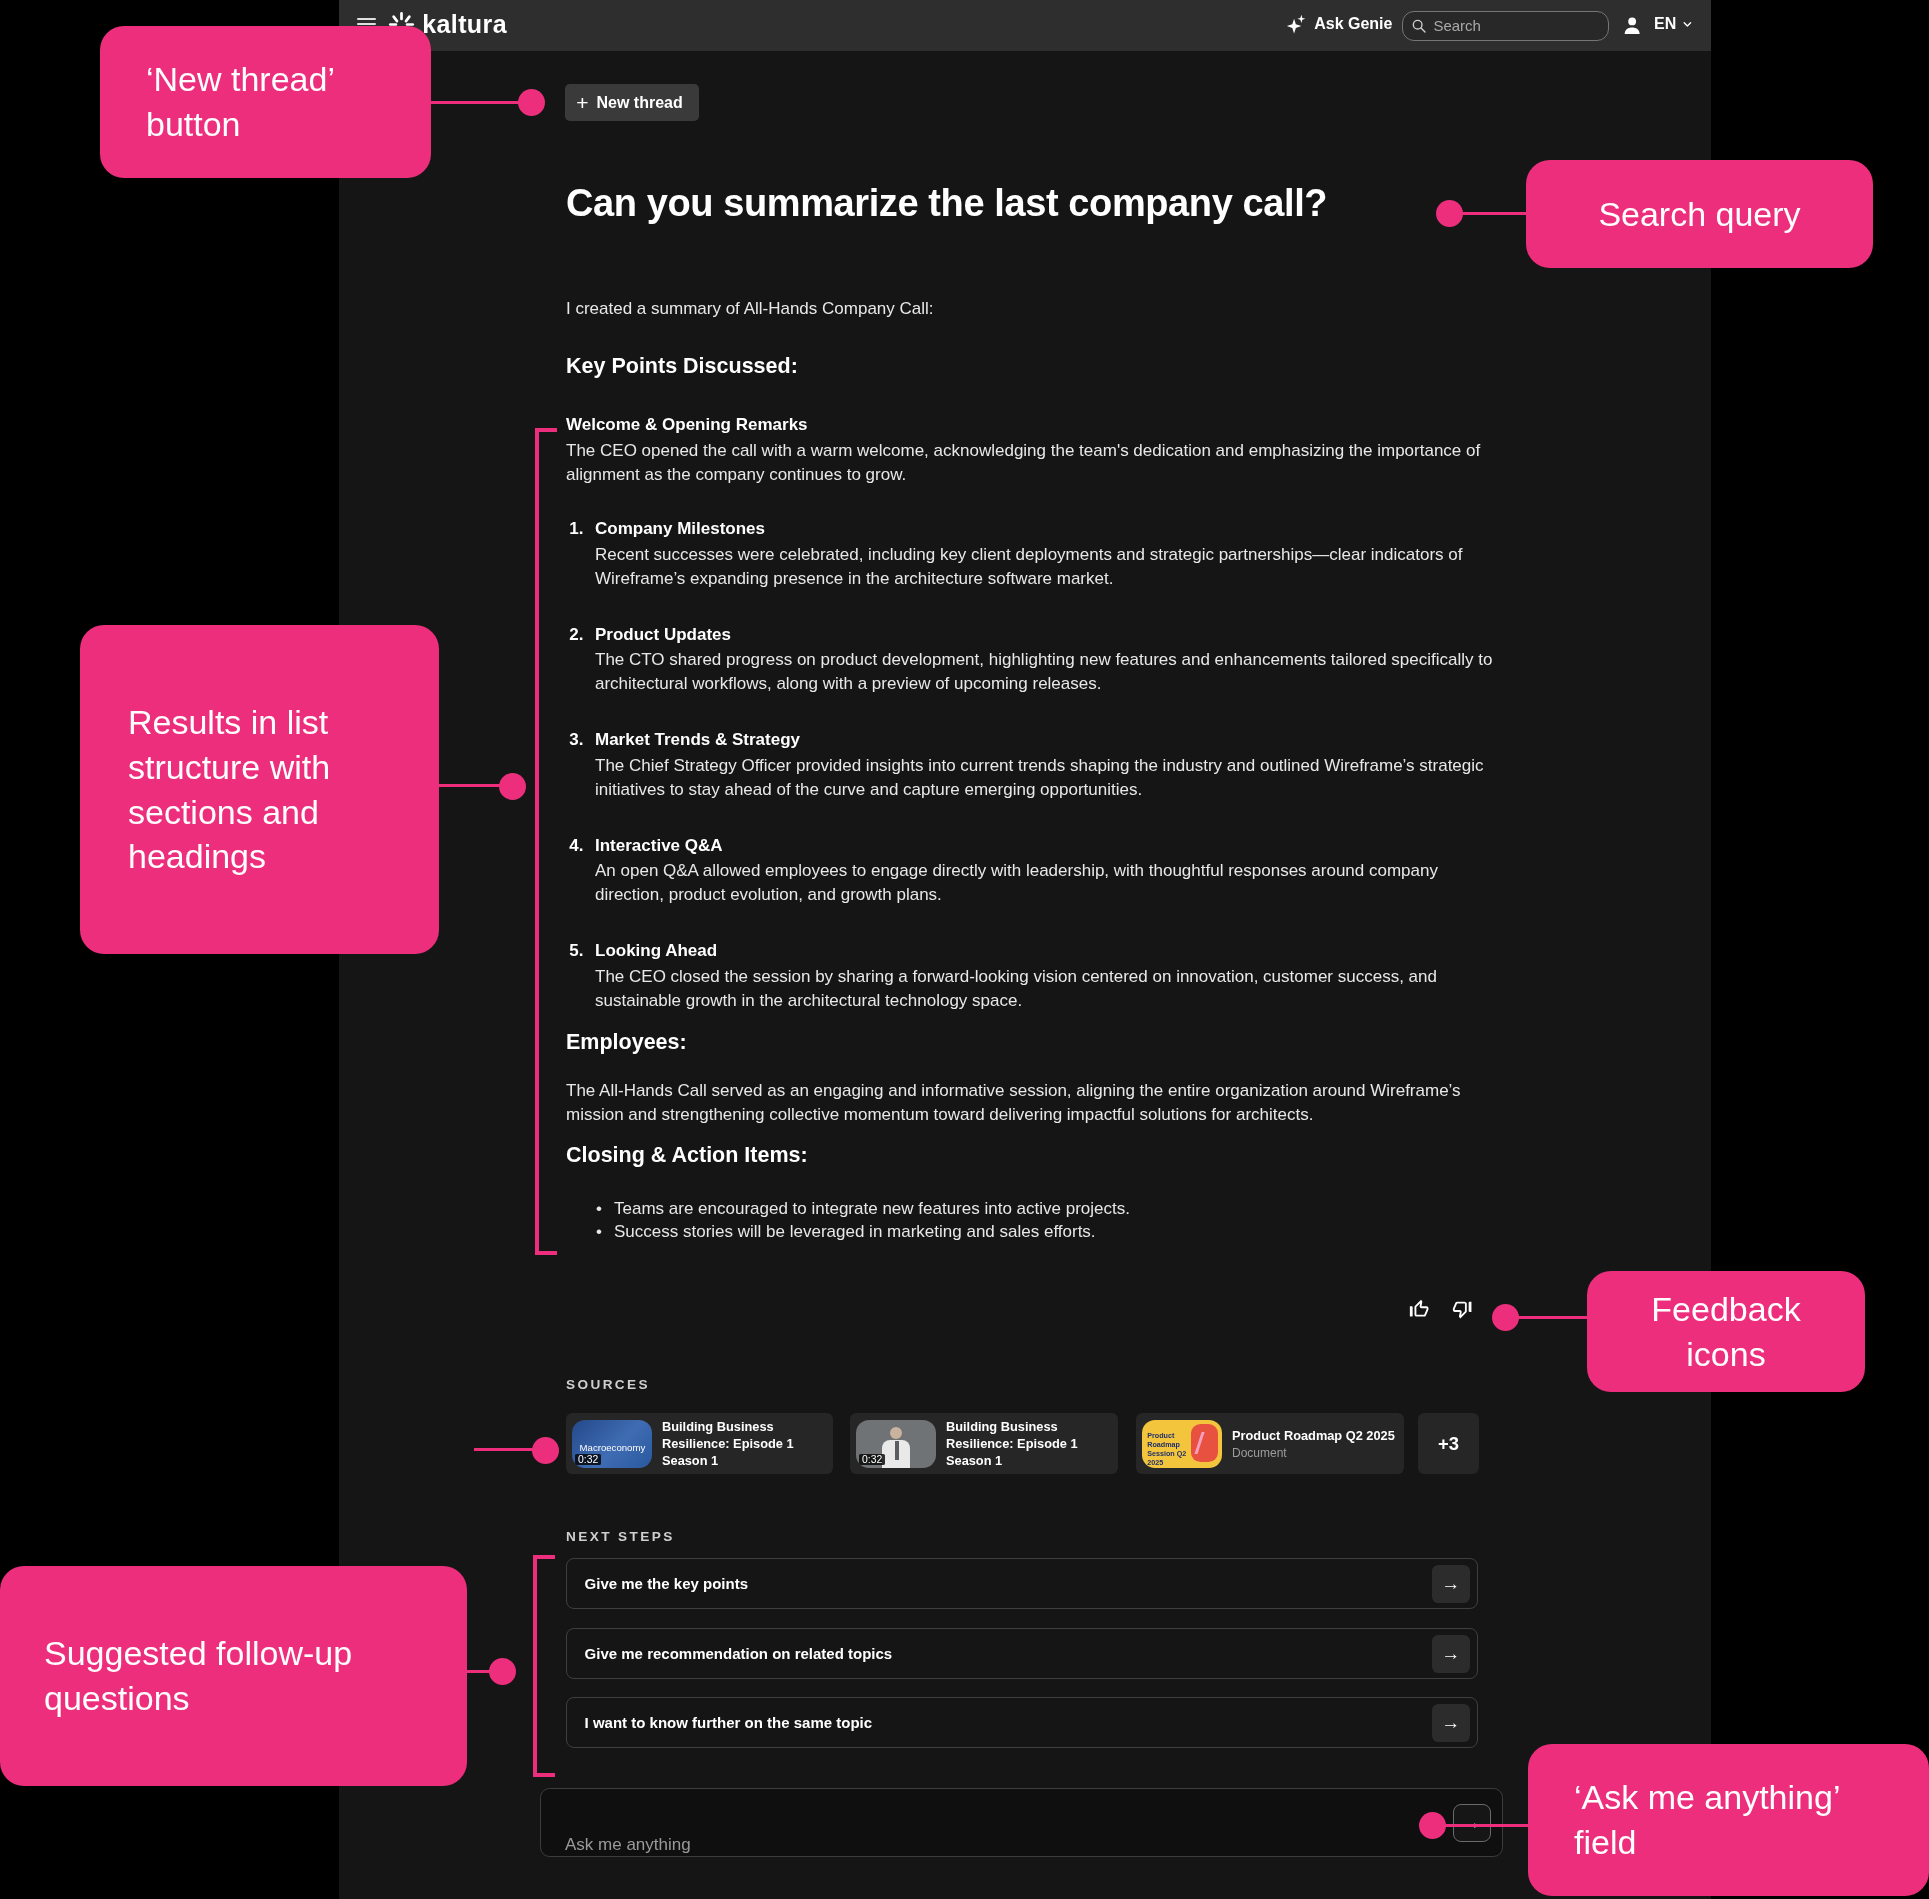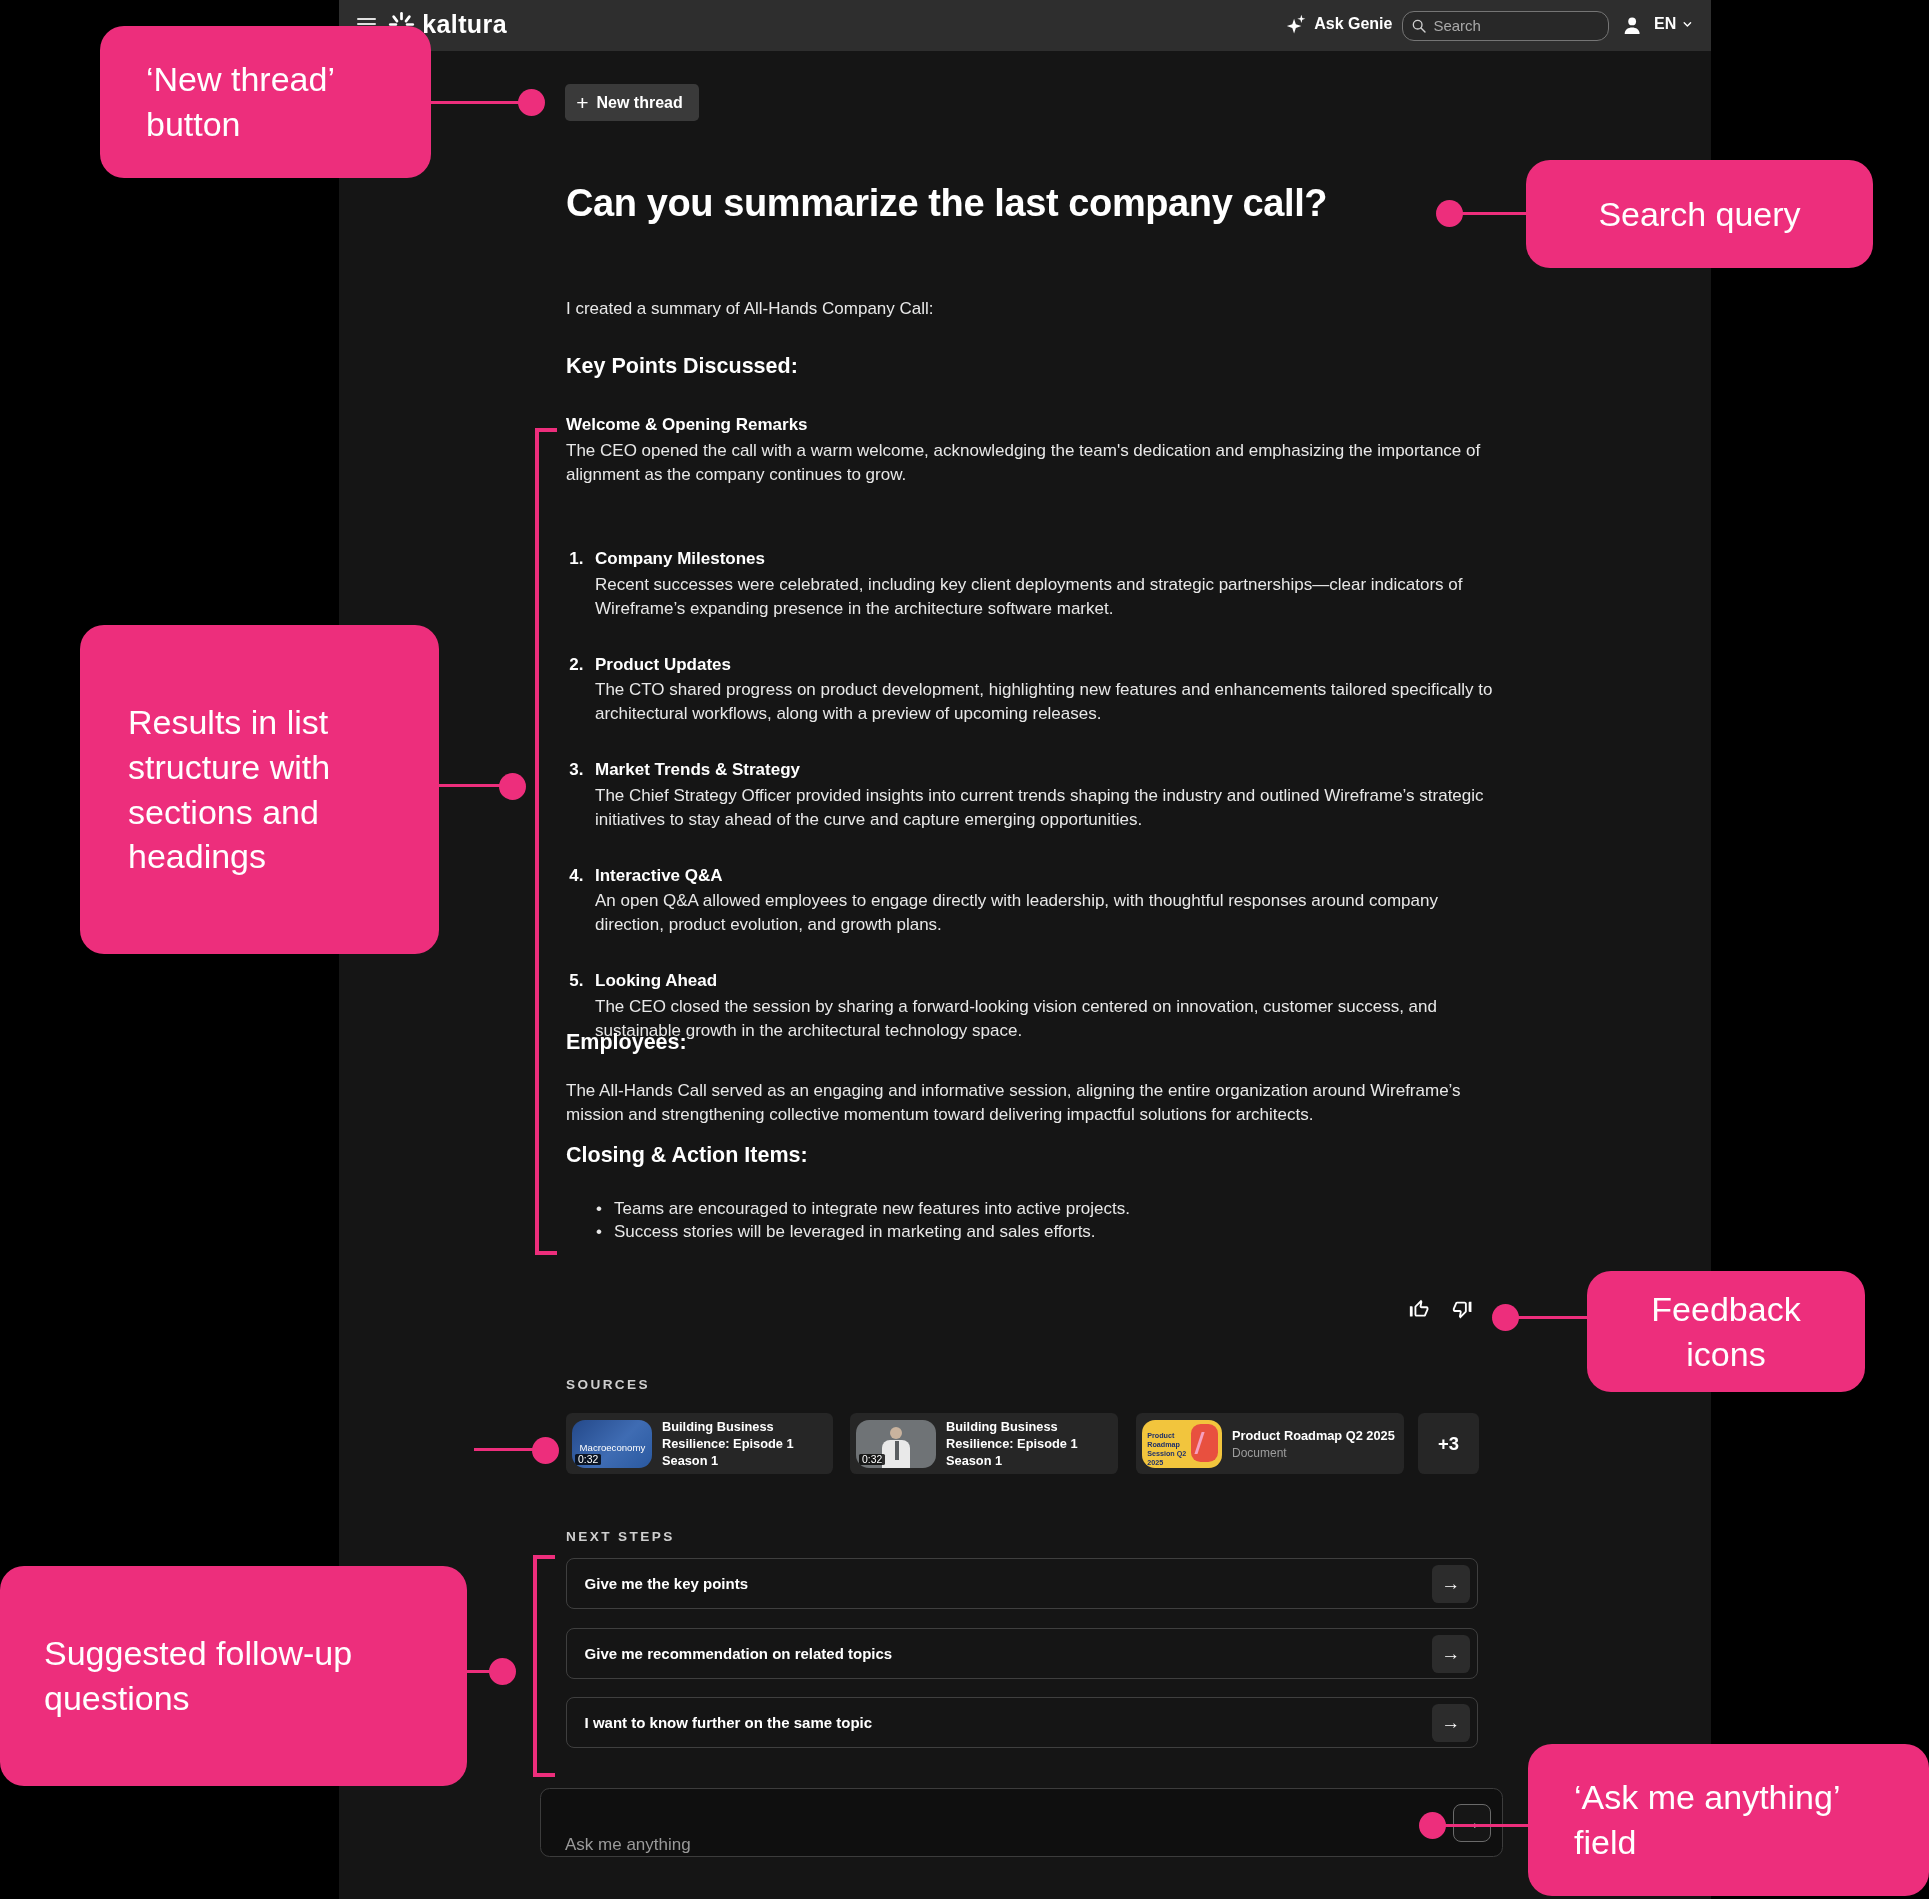--- a/index.html
+++ b/index.html
@@ -29,21 +29,21 @@
   
   .query { position:absolute; left:227px; top:182px; width:942px; color:#fff; font-size:38px; font-weight:700; letter-spacing:-0.4px; }
   .blk { position:absolute; left:227px; color:#e8e8e8; font-size:17px; line-height:24px; }
   .h2 { color:#fff; font-size:21.5px; font-weight:700; }
   .h3 { color:#fff; font-size:17px; font-weight:700; }
   .intro   { top:297px; }
   .kp-head { top:354px; }
   .welcome { top:413px; width:950px; }
   .welcome p { margin-top:1.6px; }
   .kp-list { top:517px; width:938px; list-style:none; counter-reset:kp; }
-  .kp-list li { position:relative; counter-increment:kp; padding-left:29px; margin-bottom:32px;margin-top:30px; }
+  .kp-list li { position:relative; counter-increment:kp; padding-left:29px; margin-bottom:32px; }
   .kp-list li::before { content:counter(kp) "."; position:absolute; left:3.2px; top:0; color:#fff; font-weight:700; }
   .kp-list li .d { margin-top:1.6px; width:914px; }
   .conc-head  { top:1030px; }
   .conc-text  { top:1079px; width:910px; }
   .close-head { top:1143px; }
   .close-list { top:1197px; width:926px; list-style:none; }
   .close-list li { position:relative; padding-left:48px; line-height:23px; }
   .close-list li::before { content:"\2022"; position:absolute; left:30px; color:#e8e8e8; }
 
   

